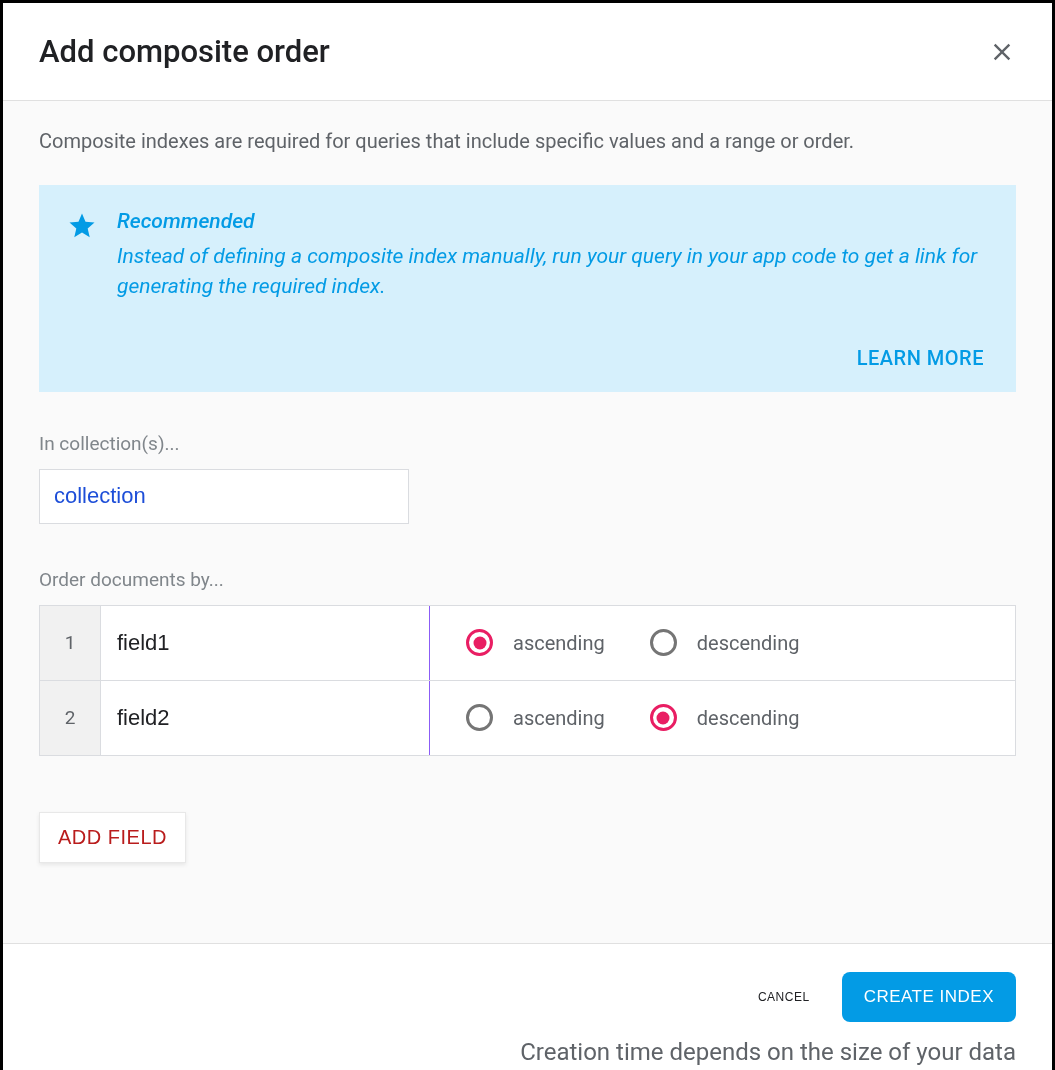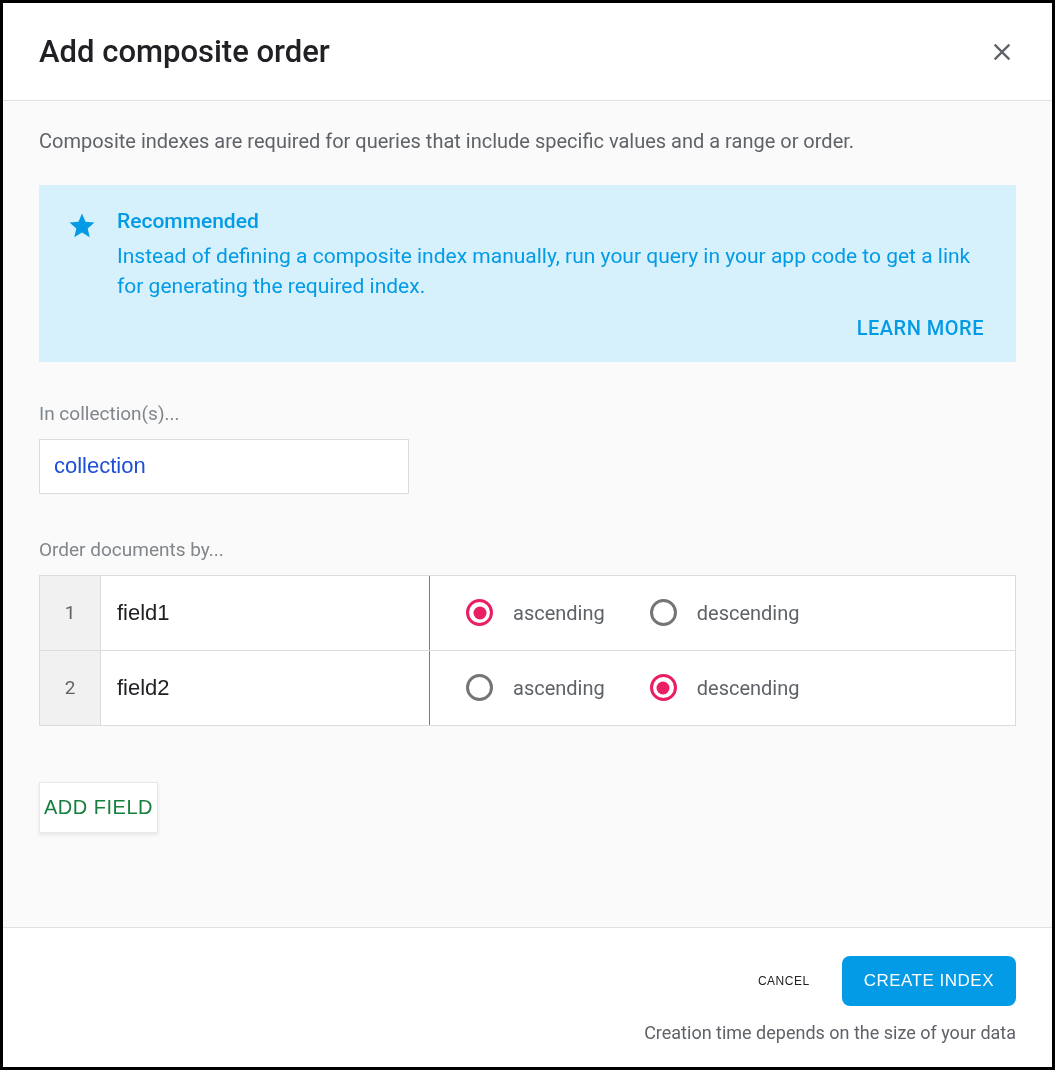--- a/index.html
+++ b/index.html
@@ -49,21 +49,22 @@
       margin-bottom: 32px;
     }
     .info-banner {
       background: #d6f0fc;
       padding: 24px 32px 22px 28px;
       margin-bottom: 40px;
     }
     .banner-top {
       display: flex;
       gap: 20px;
-      margin-bottom: 14px;
+      margin-bottom: 44px;
+      font-style: italic;
     }
     .star-icon {
       width: 30px;
       height: 30px;
       fill: #039be5;
       flex-shrink: 0;
       margin-top: 2px;
     }
     .banner-content {
       flex: 1;
@@ -179,24 +180,24 @@
       height: 13px;
       background: #e91e63;
       border-radius: 50%;
     }
     .radio-label {
       font-size: 20px;
       color: #5f6368;
     }
     .add-field-button {
       margin-top: 56px;
-      padding: 13px 4px;
+      padding: 13px 18px;
       background: #fff;
       border: 1px solid #e8e8e8;
-      color: #15803d;
+      color: #b91c1c;
       font-size: 20px;
       font-weight: 500;
       letter-spacing: 0.5px;
       cursor: pointer;
       box-shadow: 0 2px 4px rgba(0,0,0,0.08);
     }
     .dialog-footer {
       border-top: 1px solid #e0e0e0;
       padding: 28px 36px 24px 36px;
       text-align: right;
@@ -223,21 +224,21 @@
       color: #fff;
       border: none;
       border-radius: 8px;
       font-size: 17px;
       font-weight: 500;
       letter-spacing: 0.5px;
       padding: 15px 22px;
       cursor: pointer;
     }
     .footer-note {
-      font-size: 18px;
+      font-size: 24px;
       color: #5f6368;
     }
   </style>
 </head>
 <body>
 
 <div class="dialog">
 
   <div class="dialog-header">
     <h1 class="dialog-title">Add composite order</h1>

